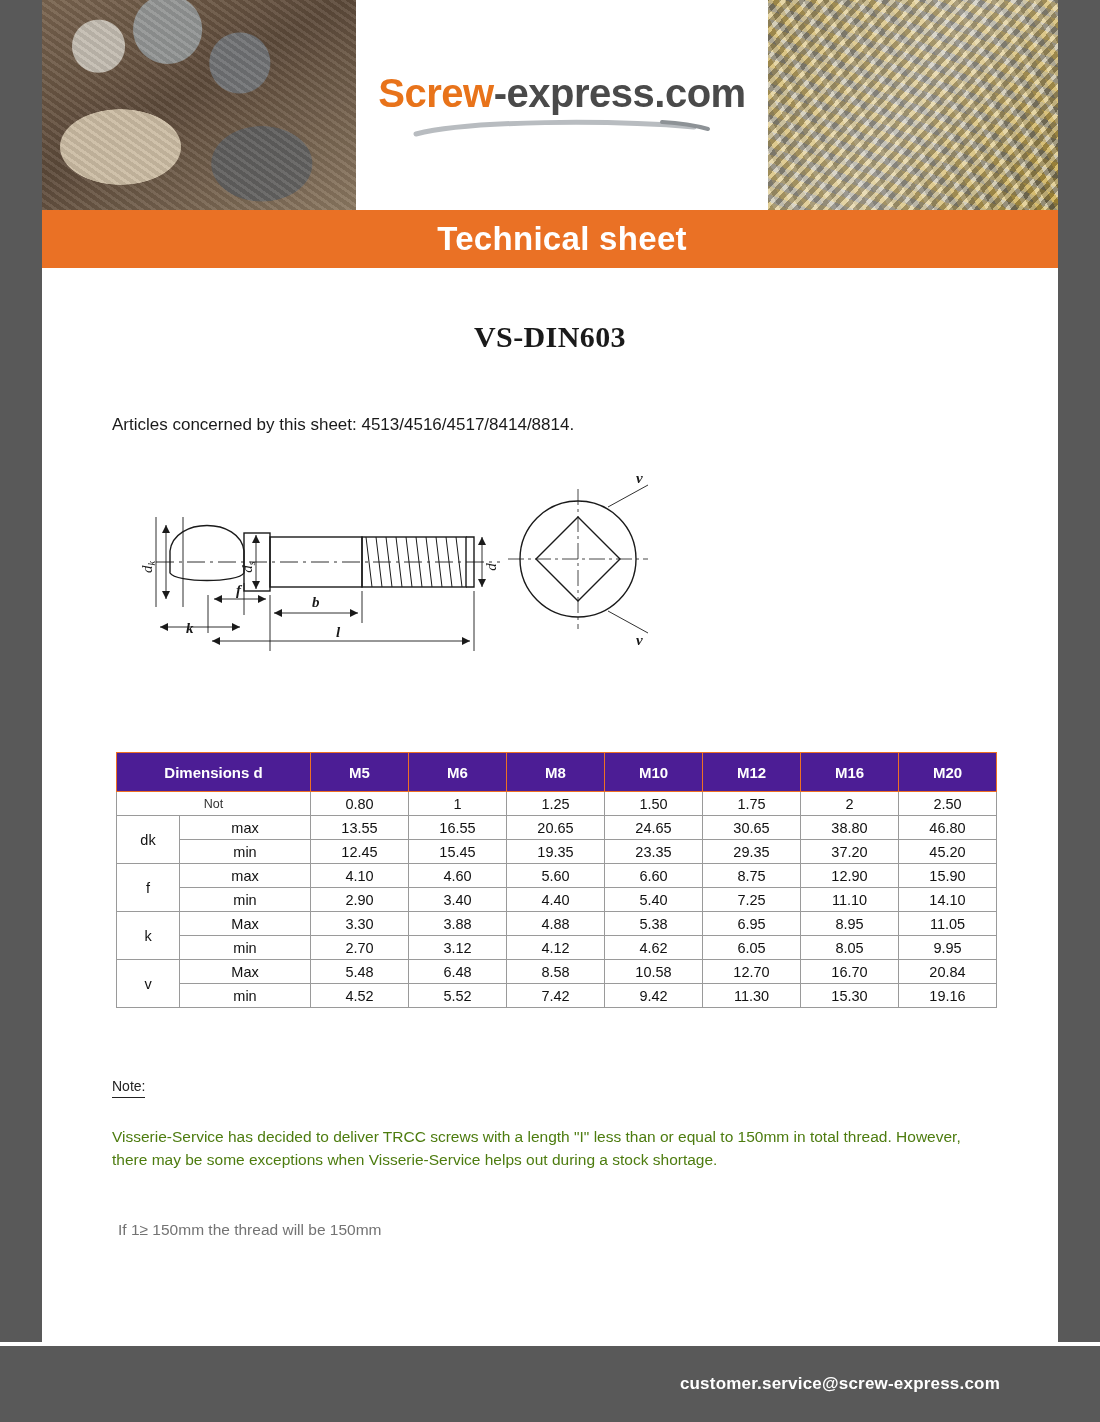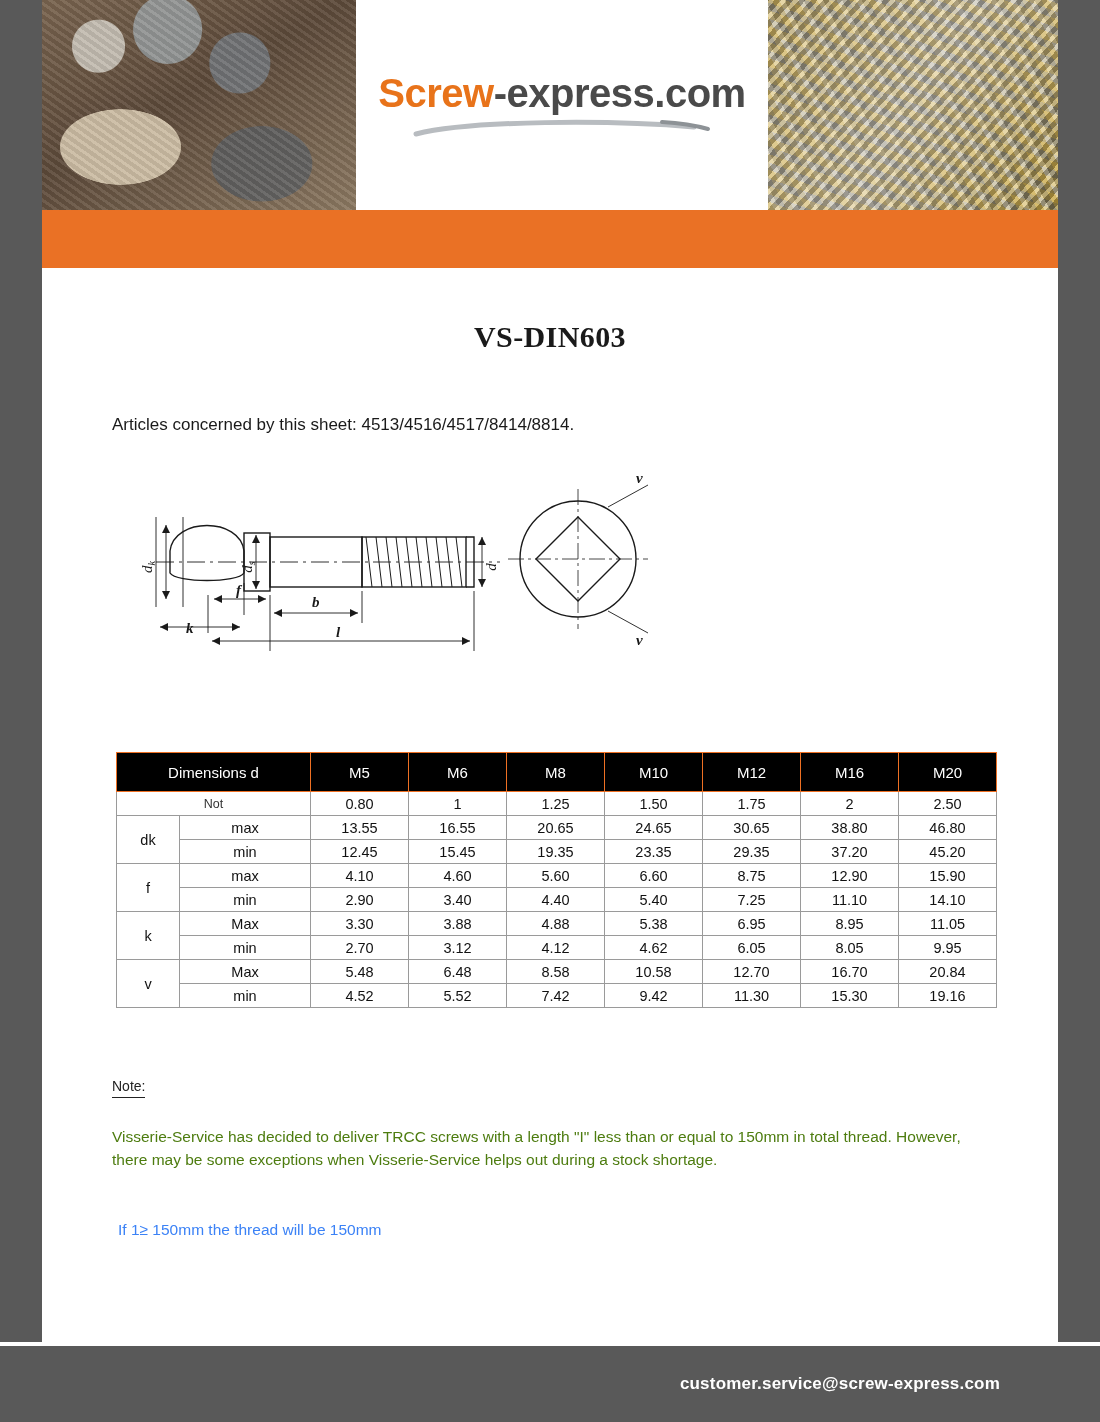--- a/index.html
+++ b/index.html
@@ -167,23 +167,23 @@
     font-size: 14.5px;
     color: #111111;
   }
   .dim-table th, .dim-table td {
     border: 1px solid #9a9a9a;
     text-align: center;
     height: 23px;
     padding: 0;
   }
   .dim-table thead th {
-    background: #000000;
+    background: #4c1d95;
     color: #ffffff;
-    font-weight: normal;
+    font-weight: bold;
     height: 38px;
     font-size: 15px;
     border: 1px solid #ee7023;
   }
   .dim-table thead th.hdr-label {
     width: 192px;
   }
   .dim-table td.rowlabel {
     width: 62px;
     font-size: 14.5px;
@@ -218,21 +218,21 @@
     width: 860px;
     font-size: 15.5px;
     line-height: 1.5;
     color: #4d7c0f;
   }
   .note-extra {
     position: absolute;
     left: 118px;
     top: 1221px;
     font-size: 15.5px;
-    color: #3b82f6;
+    color: #737373;
   }
 
   
   .footer {
     position: absolute;
     left: 0;
     bottom: 0;
     width: 1100px;
     height: 76px;
     background: #595959;
@@ -275,20 +275,21 @@
       <path d="M250 4 C 268 5, 282 7, 296 11" stroke="#8d9296" stroke-width="4" fill="none" stroke-linecap="round"></path>
     </svg>
   </div>
   <div class="header-photo right-photo">
     <div class="tex-b"></div>
   </div>
 </div>
 
 <div class="title-band">
   <div class="band-left"></div>
+  <div class="band-title">Technical sheet</div>
 </div>
 
 <div class="doc-title">VS-DIN603</div>
 
 <div class="articles-line">Articles concerned by this sheet: 4513/4516/4517/8414/8814.</div>
 
 <svg class="drawing" viewBox="0 0 560 225">
   <g stroke="#1a1a1a" fill="none" stroke-width="1.4">
 
     <path d="M62 96 C 66 62, 132 62, 136 96 L136 118 C 130 128, 68 128, 62 118 Z"></path>

